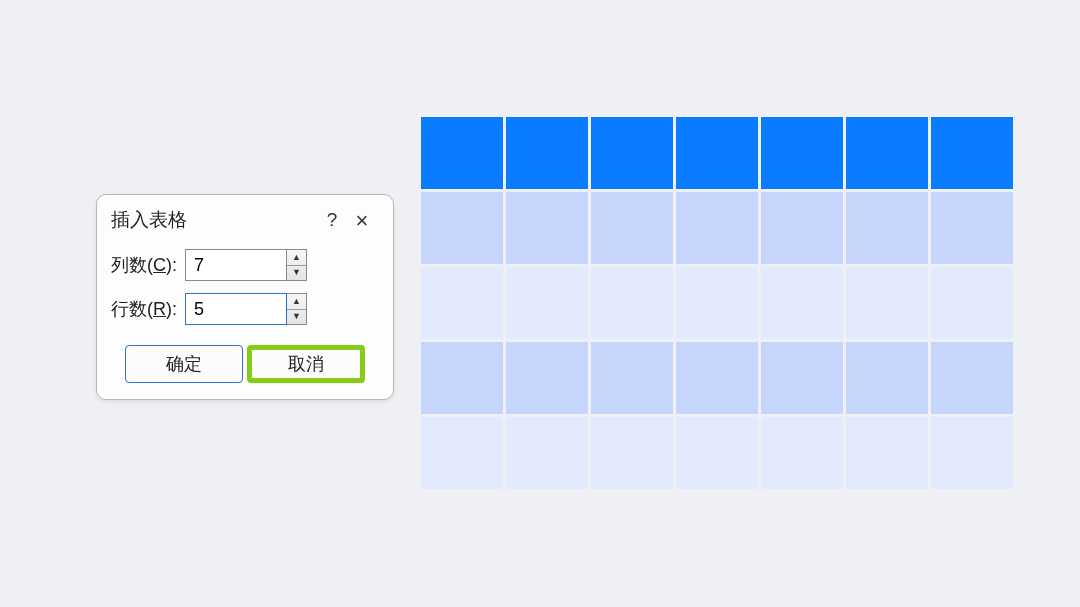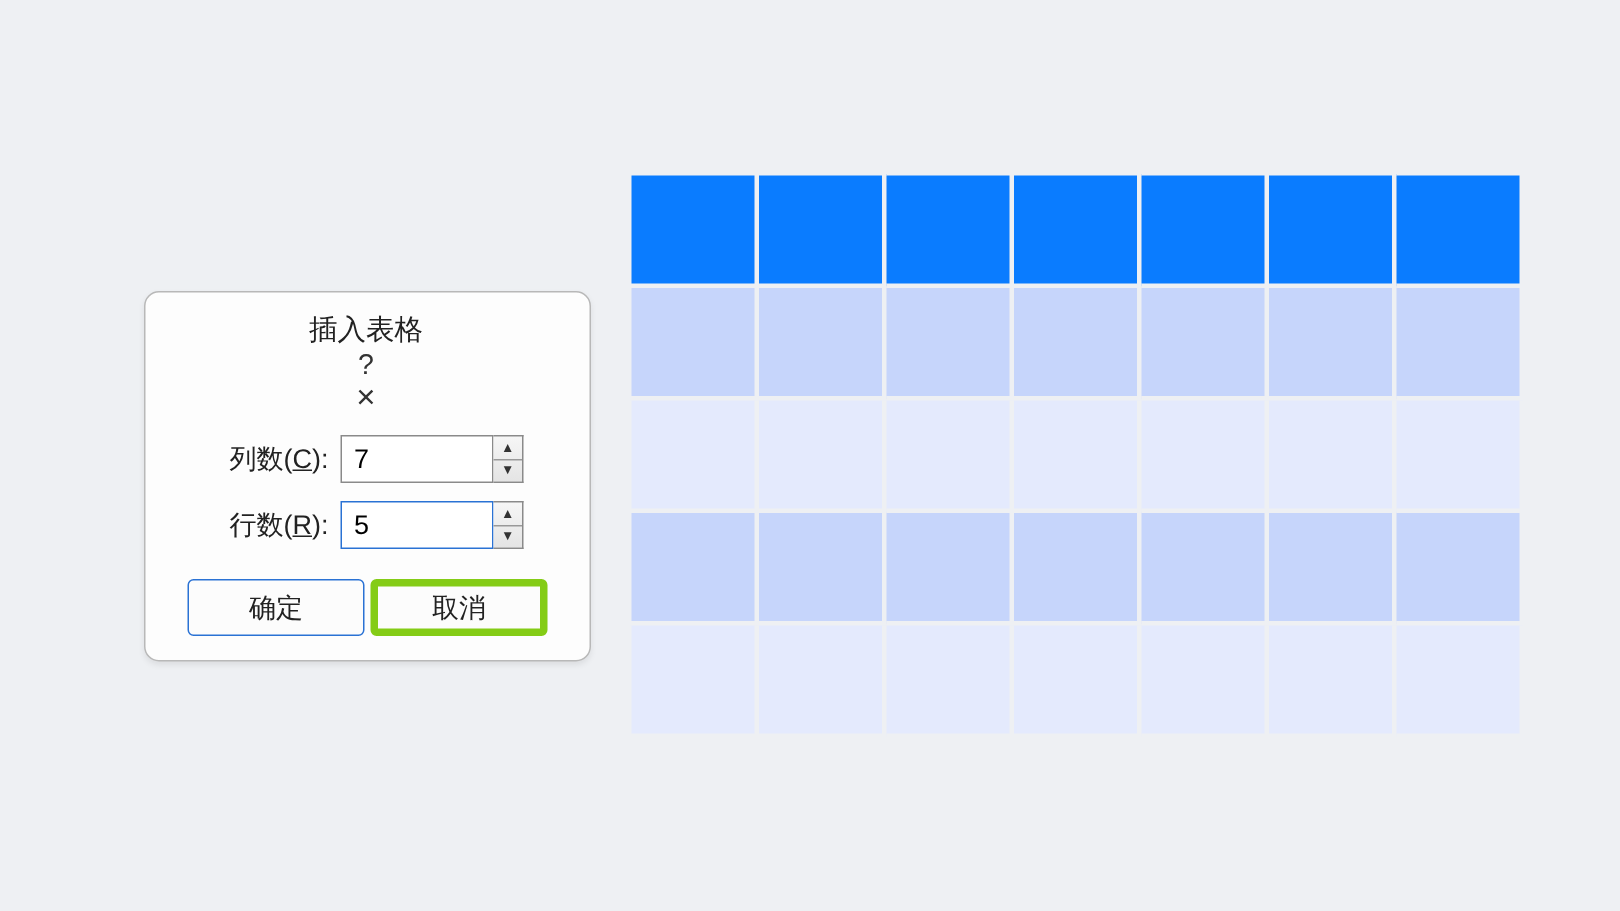--- a/index.html
+++ b/index.html
@@ -57,21 +57,20 @@
       box-shadow: 0 2px 4px rgba(0,0,0,0.08);
       padding-bottom: 14px;
     }
     
     .dialog-titlebar {
       display: flex;
       align-items: center;
       padding: 12px 16px 10px 14px;
       font-size: 19px;
       color: #222;
-      flex-direction: column;
     }
     
     .dialog-title {
       flex: 1;
     }
     
     .help-icon, .close-icon {
       width: 30px;
       text-align: center;
       font-size: 19px;
@@ -91,21 +90,20 @@
     .field-row {
       display: flex;
       align-items: center;
       margin-bottom: 12px;
     }
     
     .field-label {
       width: 74px;
       font-size: 18px;
       color: #222;
-      margin-left: 42px;
     }
     
     .field-label .mnemonic {
       text-decoration: underline;
     }
     
     .spinner {
       display: flex;
       align-items: stretch;
       height: 32px;

